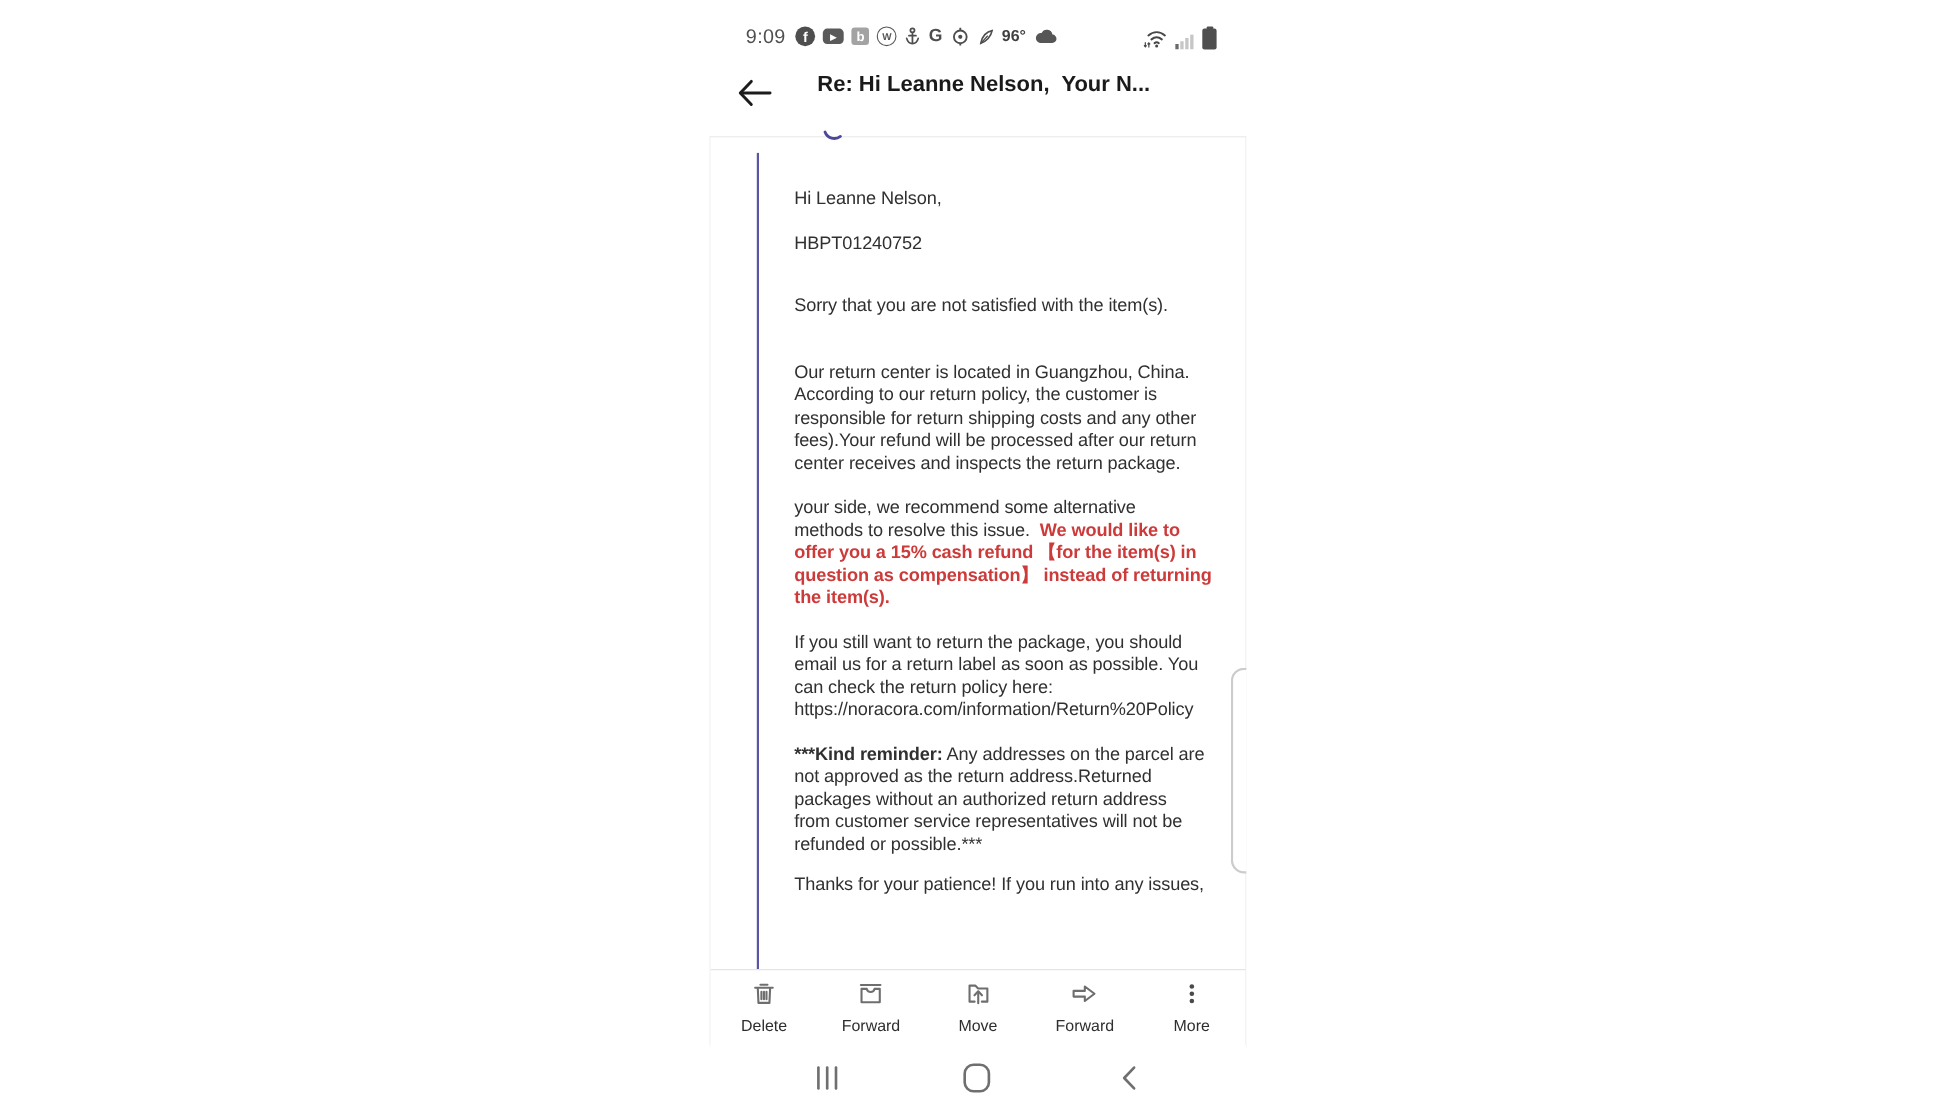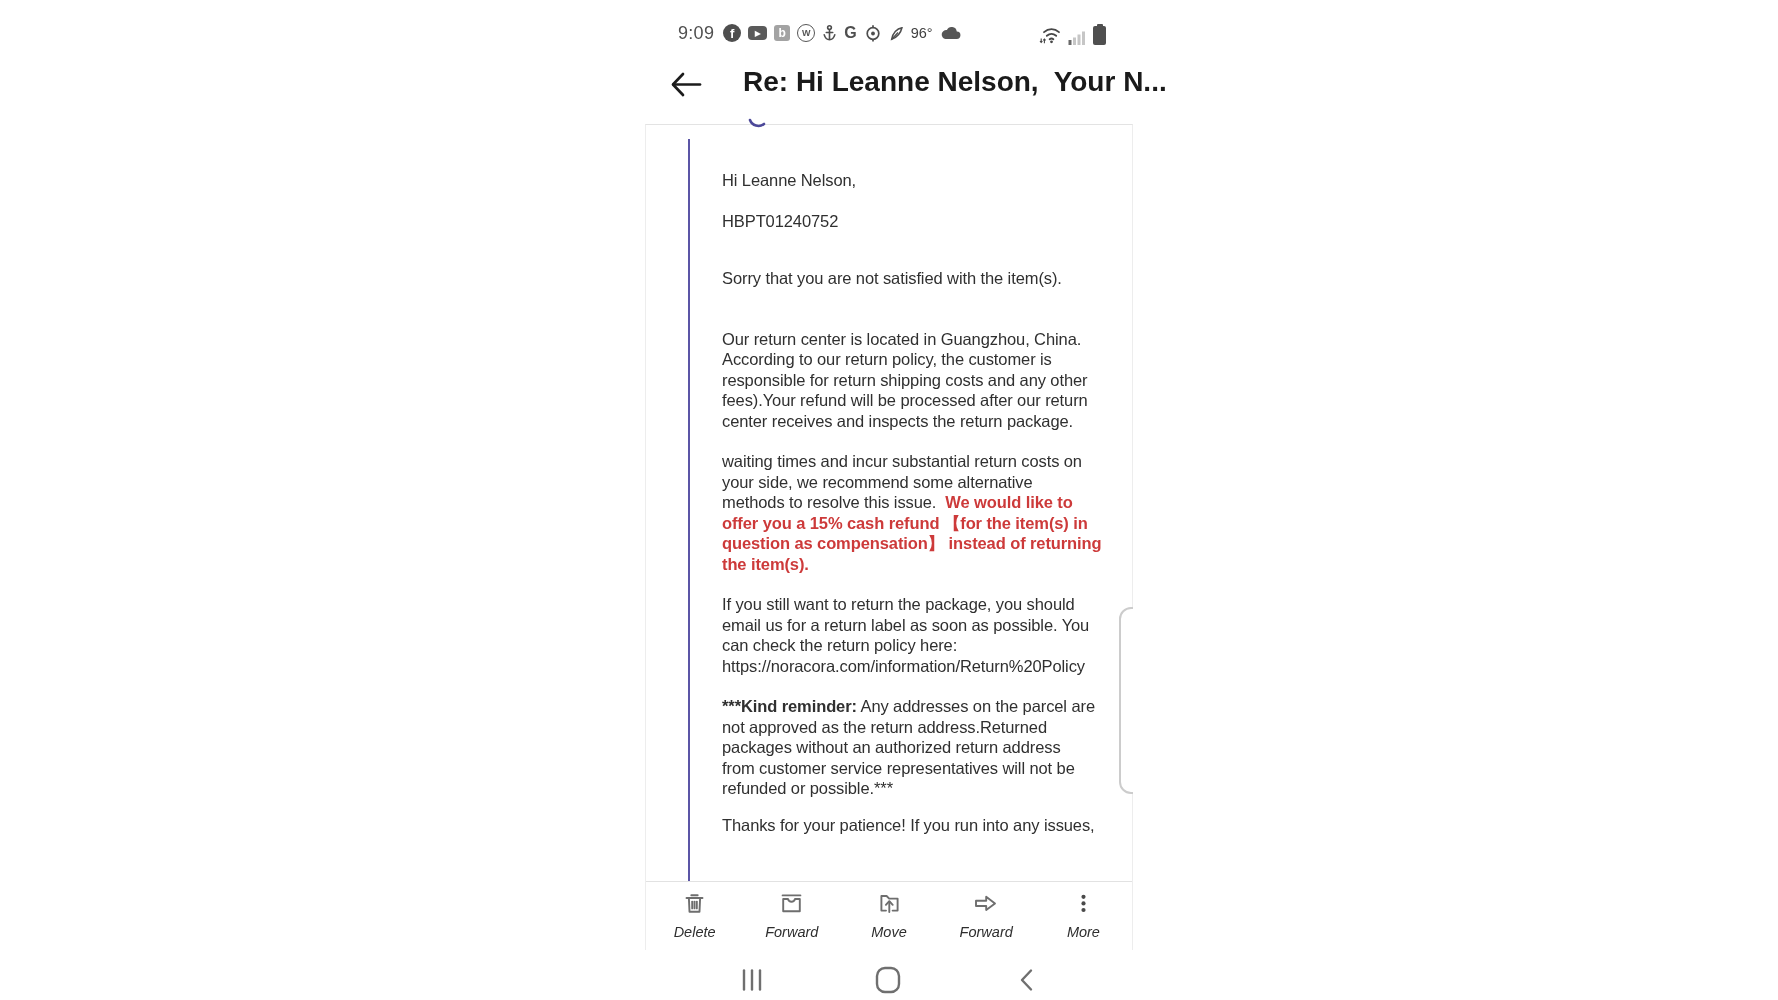--- a/index.html
+++ b/index.html
@@ -8,28 +8,28 @@
 
   
   .status-left{position:absolute;left:33px;top:4px;height:24px;display:flex;align-items:center;gap:7px;color:#4a4a4a;}
   .status-time{font-size:18px;color:#4f4f4f;letter-spacing:.3px;margin-right:2px;}
   .sicon{display:flex;align-items:center;justify-content:center;}
   .circle-badge{width:18px;height:18px;border-radius:50%;background:#4e4e4e;color:#fff;font-weight:700;font-size:13px;display:flex;align-items:center;justify-content:center;}
   .yt-badge{width:19px;height:14px;border-radius:4px;background:#5a5a5a;color:#fff;font-size:8px;display:flex;align-items:center;justify-content:center;}
   .sq-badge{width:16px;height:16px;border-radius:3px;background:#a3a3a3;color:#fff;font-weight:700;font-size:12px;display:flex;align-items:center;justify-content:center;}
   .ring-badge{width:16px;height:16px;border-radius:50%;border:1.6px solid #565656;color:#565656;font-weight:700;font-size:9px;display:flex;align-items:center;justify-content:center;}
   .g-badge{font-weight:700;font-size:16px;color:#4e4e4e;}
-  .temp{font-size:14.5px;color:#3f3f3f;font-weight:400;}
+  .temp{font-size:14.5px;color:#3f3f3f;font-weight:700;}
   .status-right{position:absolute;right:27px;top:4px;height:24px;display:flex;align-items:flex-end;gap:6px;padding-bottom:1px;}
   .battery{width:13px;height:19px;background:#4f4f4f;border-radius:2px;position:relative;}
   .battery:before{content:"";position:absolute;left:3.5px;top:-2.5px;width:6px;height:3px;background:#4f4f4f;border-radius:1px;}
 
   
   .back-btn{position:absolute;left:24px;top:52px;width:34px;height:32px;cursor:pointer;}
-  .page-title{position:absolute;left:98px;top:49px;font-size:28px;font-weight:700;color:#1a1a1a;white-space:pre;}
+  .page-title{position:absolute;left:98px;top:49px;font-size:20px;font-weight:700;color:#1a1a1a;white-space:pre;}
 
   
   .frame{position:absolute;left:0;top:107px;width:486px;height:826px;border-top:1.5px solid #e3e3e3;
     border-left:1px solid #ededed;border-right:1px solid #ededed;border-bottom:1.5px solid #e0e0e0;box-sizing:content-box;}
   .content{position:absolute;left:0;top:0;width:100%;height:756px;overflow:hidden;background:#fff;}
   .quote-line{position:absolute;left:42px;top:14px;bottom:0;width:2px;background:#5b55a6;}
   .purple-arc{position:absolute;left:103px;top:100px;z-index:3;}
   .body-col{position:absolute;left:76px;top:45px;width:400px;font-size:16.5px;color:#303030;letter-spacing:-0.1px;}
   .ln{white-space:pre;line-height:20.5px;height:20.5px;}
   .para{margin:0;}
@@ -37,21 +37,21 @@
   .red{color:#cd3a3a;font-weight:700;}
   .bold{font-weight:700;}
 
   
   .pill-clip{position:absolute;left:474px;top:590px;width:14px;height:190px;overflow:hidden;z-index:4;}
   .pill{width:30px;height:187px;border:2px solid #cccccc;border-radius:12px;background:#fff;box-sizing:border-box;}
 
   
   .toolbar{position:absolute;left:0;top:756px;width:100%;height:70px;border-top:1.5px solid #e2e2e2;display:flex;background:#fff;}
   .tb-item{flex:1;display:flex;flex-direction:column;align-items:center;justify-content:flex-start;padding-top:8px;gap:3px;cursor:pointer;}
-  .tb-label{font-size:14.5px;color:#2e2e2e;font-style:italic;}
+  .tb-label{font-size:14.5px;color:#2e2e2e;}
 
   
   .navbar{position:absolute;left:0;top:933px;width:488px;height:67px;background:#fff;}
   .nav-recents{position:absolute;left:94px;top:17px;cursor:pointer;}
   .nav-home{position:absolute;left:229px;top:15px;cursor:pointer;}
   .nav-back{position:absolute;left:370px;top:16px;cursor:pointer;}
 </style>
 </head>
 <body>
 
@@ -161,21 +161,20 @@
             <div class="ln">Sorry that you are not satisfied with the item(s).</div>
           </div>
         <div class="para mt40">
           <div class="ln">Our return center is located in Guangzhou, China.</div>
           <div class="ln">According to our return policy, the customer is</div>
           <div class="ln">responsible for return shipping costs and any other</div>
           <div class="ln">fees).Your refund will be processed after our return</div>
           <div class="ln">center receives and inspects the return package.</div>
         </div>
         <div class="para mt20">
-          <div class="ln">waiting times and incur substantial return costs on</div>
           <div class="ln">your side, we recommend some alternative</div>
           <div class="ln"><span>methods to resolve this issue.</span><span class="red">  We would like to</span></div>
           <div class="ln red">offer you a 15% cash refund 【for the item(s) in</div>
           <div class="ln red">question as compensation】 instead of returning</div>
           <div class="ln red">the item(s).</div>
         </div>
         <div class="para mt20">
           <div class="ln">If you still want to return the package, you should</div>
           <div class="ln">email us for a return label as soon as possible. You</div>
           <div class="ln">can check the return policy here:</div>

